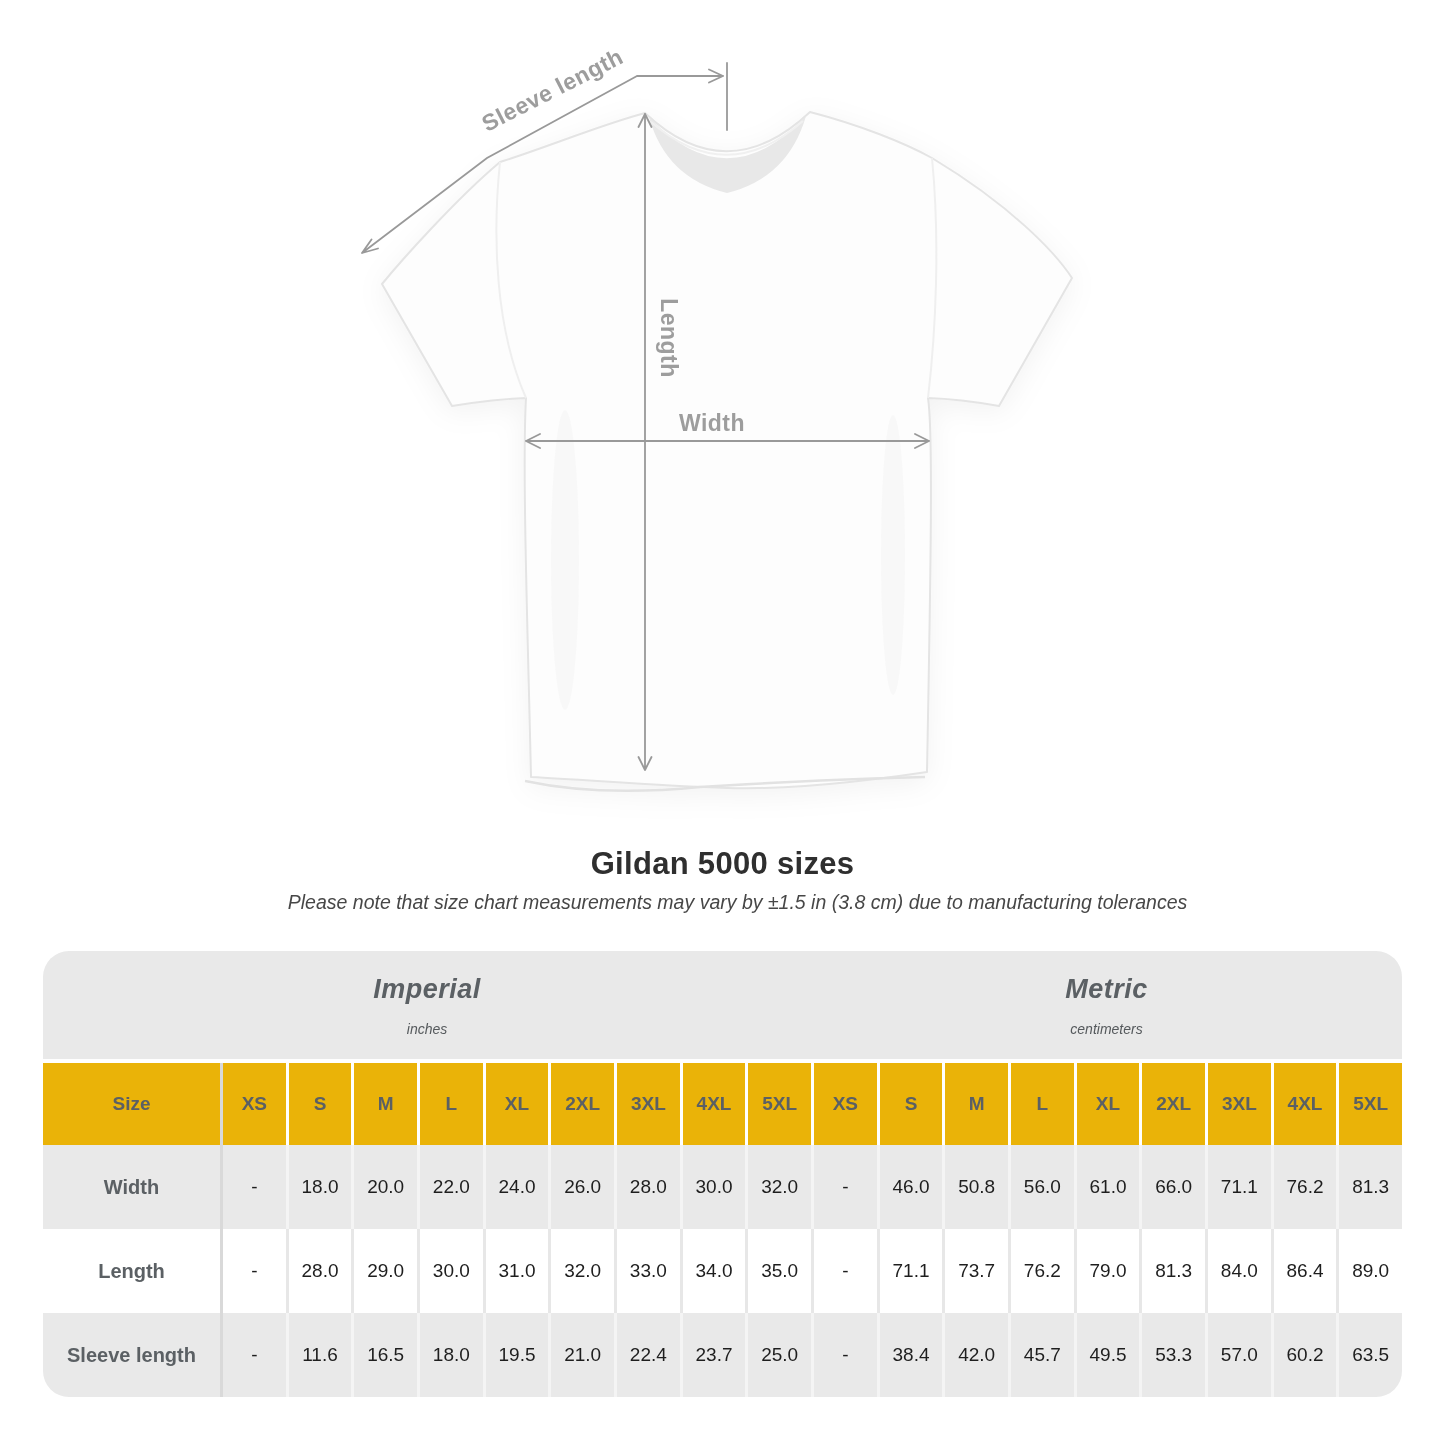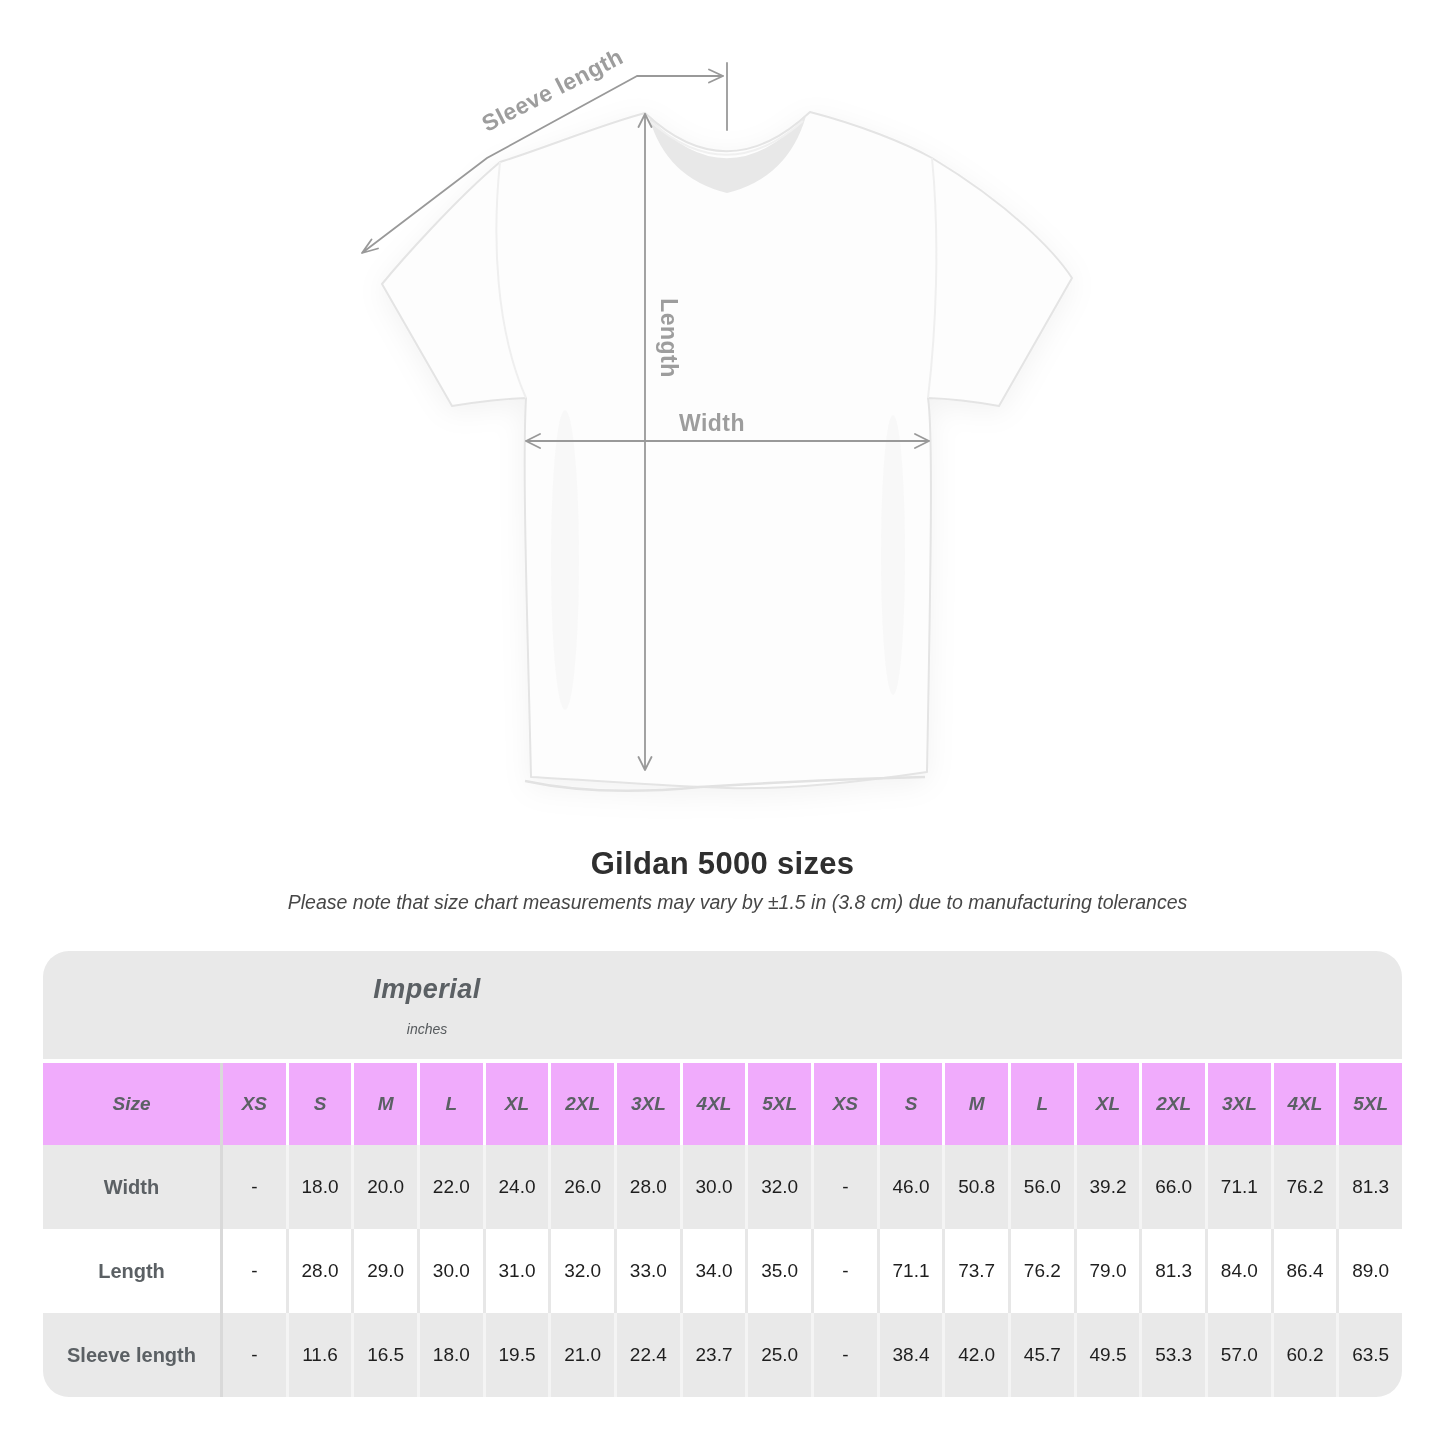--- a/index.html
+++ b/index.html
@@ -24,21 +24,21 @@
   }
   .band .sec{display:flex;flex-direction:column;align-items:center;justify-content:center;gap:16px;}
   .sec-imperial{grid-column:1/11;}
   .sec-metric{grid-column:11/20;}
   .sec-title{font-size:27px;font-weight:bold;font-style:italic;color:#5b6064;letter-spacing:.5px;}
   .sec-unit{font-size:14px;font-style:italic;color:#55595c;}
   .trow{display:grid;grid-template-columns:177px repeat(18,1fr);}
   .trow > div{display:flex;align-items:center;justify-content:center;}
   .trow > div:not(:first-child){border-left:3px solid var(--sep);}
   .trow > div:nth-child(2){border-left-color:#d9d9d9;}
-  .trow.header{height:82px;background:#f0abfc;font-style:italic;--sep:#ffffff;}
+  .trow.header{height:82px;background:#eab308;--sep:#ffffff;}
   .trow.gray{height:84px;background:#e9e9e9;--sep:#f4f4f4;}
   .trow.white{height:84px;background:#ffffff;--sep:#e7e7e7;}
   .hcell{font-weight:bold;font-size:19px;color:#5b6064;}
   .lcell{font-weight:bold;font-size:20px;color:#5b6064;}
   .vcell{font-size:19px;color:#1e1e1e;}
 </style>
 </head>
 <body>
 
 <div class="stage">
@@ -92,20 +92,24 @@
     <div class="note">Please note that size chart measurements may vary by ±1.5 in (3.8 cm) due to manufacturing tolerances</div>
   </div>
 
   <div class="size-table">
 
     <div class="band">
       <div class="sec sec-imperial">
         <div class="sec-title">Imperial</div>
         <div class="sec-unit">inches</div>
       </div>
+      <div class="sec sec-metric">
+        <div class="sec-title">Metric</div>
+        <div class="sec-unit">centimeters</div>
+      </div>
     </div>
 
     <div class="trow header">
       <div class="hcell">Size</div>
       <div class="hcell">XS</div>
       <div class="hcell">S</div>
       <div class="hcell">M</div>
       <div class="hcell">L</div>
       <div class="hcell">XL</div>
       <div class="hcell">2XL</div>
@@ -131,21 +135,21 @@
       <div class="vcell">22.0</div>
       <div class="vcell">24.0</div>
       <div class="vcell">26.0</div>
       <div class="vcell">28.0</div>
       <div class="vcell">30.0</div>
       <div class="vcell">32.0</div>
       <div class="vcell">-</div>
       <div class="vcell">46.0</div>
       <div class="vcell">50.8</div>
       <div class="vcell">56.0</div>
-      <div class="vcell">39.2</div>
+      <div class="vcell">61.0</div>
       <div class="vcell">66.0</div>
       <div class="vcell">71.1</div>
       <div class="vcell">76.2</div>
       <div class="vcell">81.3</div>
     </div>
 
     <div class="trow white">
       <div class="lcell">Length</div>
       <div class="vcell">-</div>
       <div class="vcell">28.0</div>

